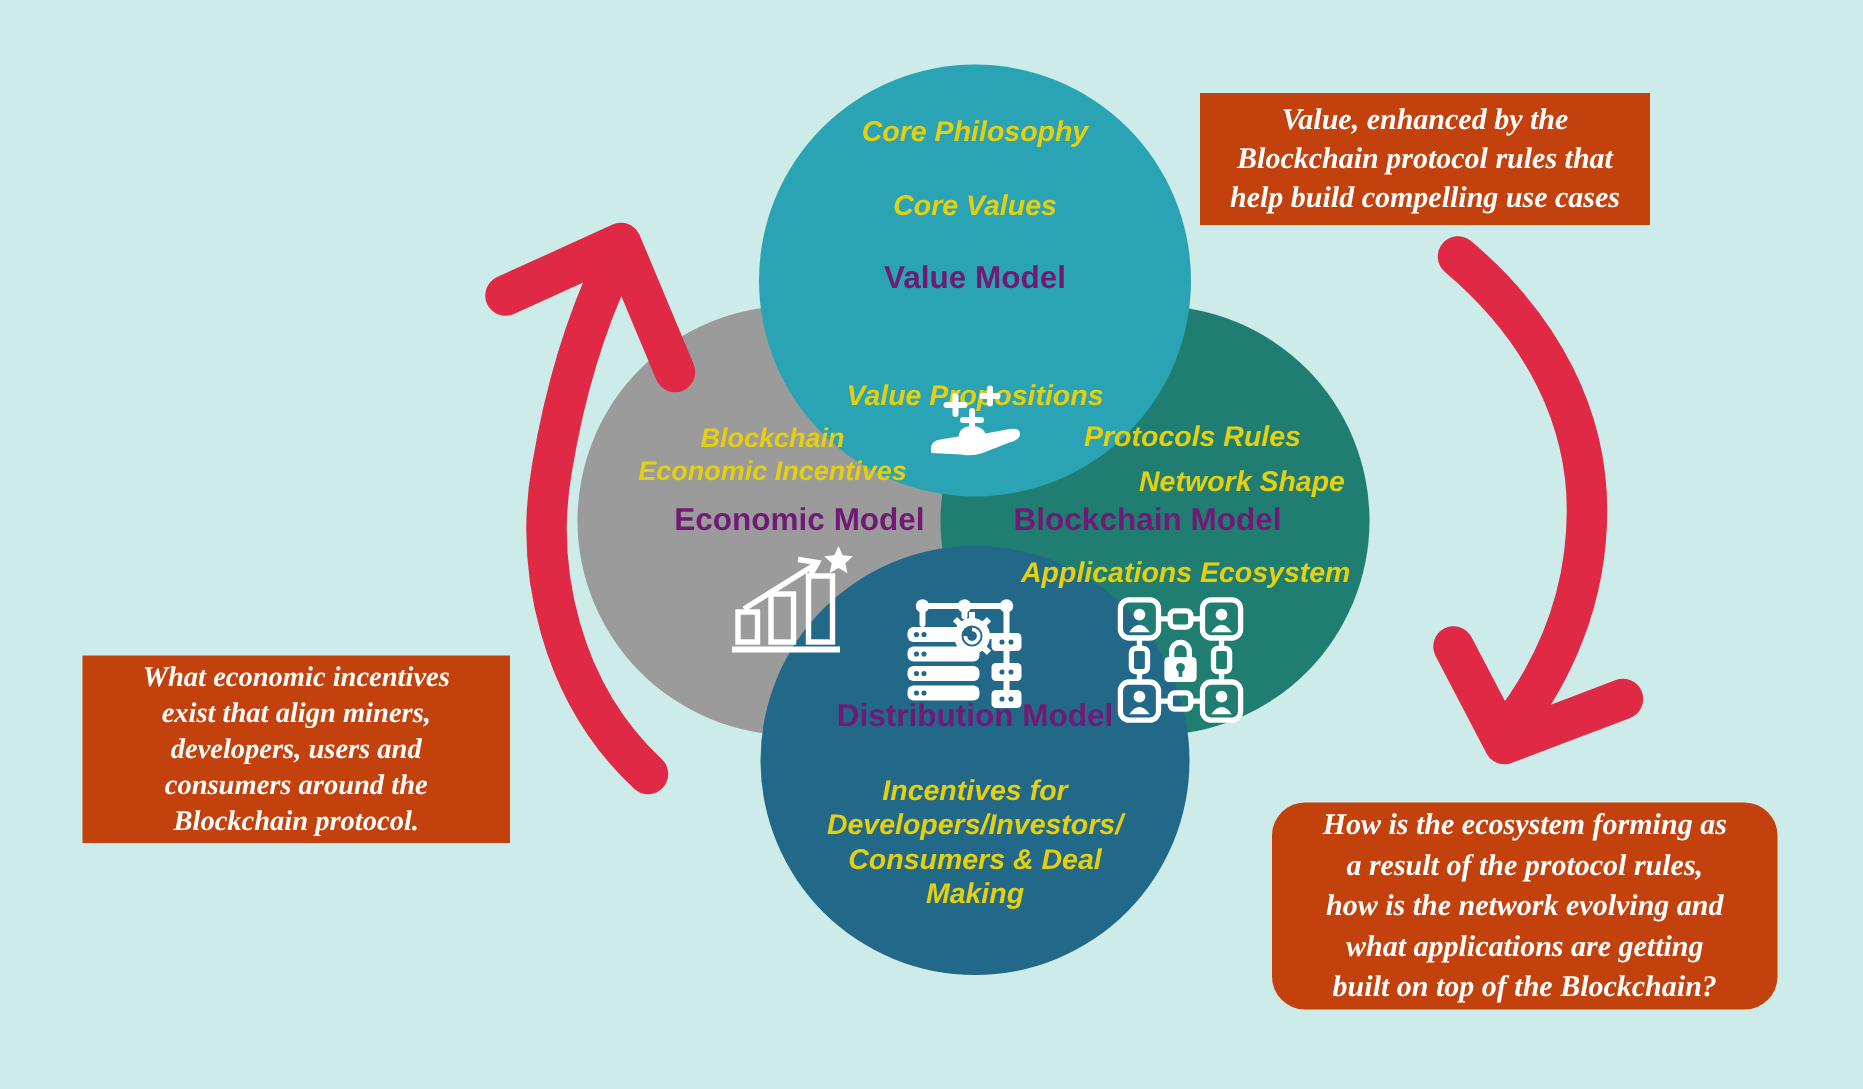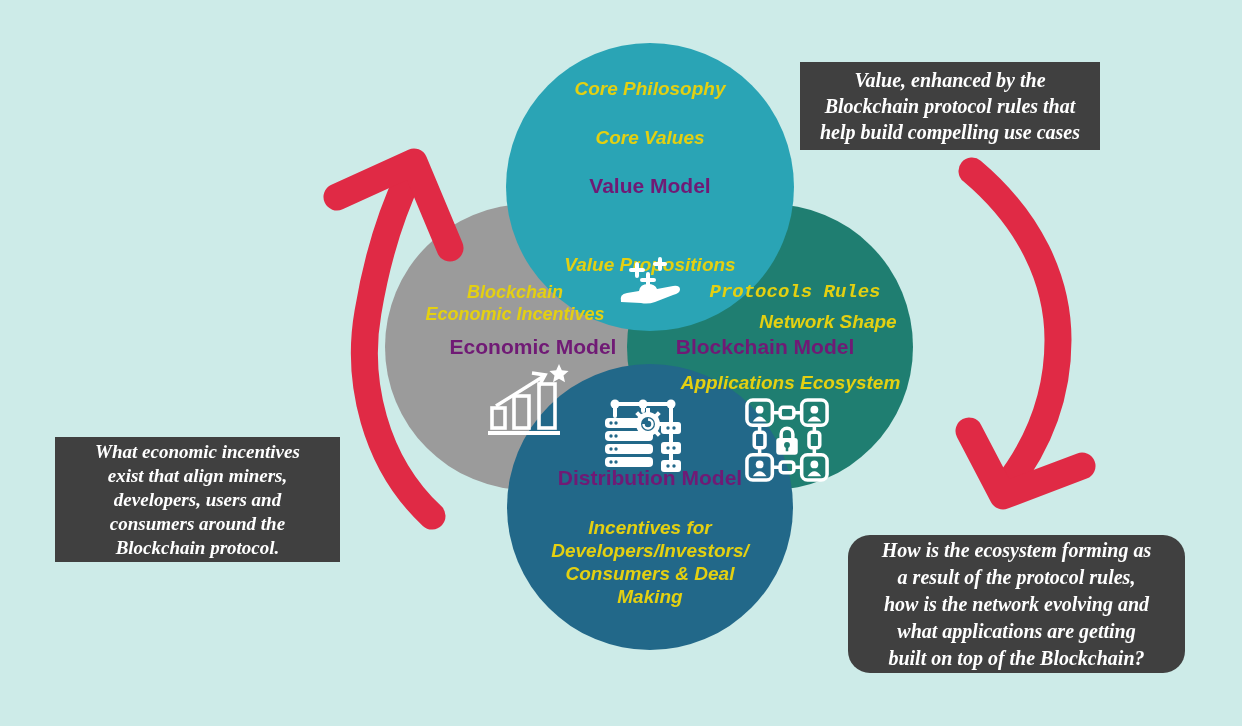--- a/index.html
+++ b/index.html
@@ -9,21 +9,21 @@
   }
   .circle{position:absolute;border-radius:50%;}
   #circle-economic{left:385px;top:204px;width:286px;height:286px;background:#9b9b9b;z-index:1;}
   #circle-blockchain{left:627px;top:204px;width:286px;height:286px;background:#1f7e71;z-index:2;}
   #circle-distribution{left:507px;top:364px;width:286px;height:286px;background:#226889;z-index:3;}
   #circle-value{left:506px;top:43px;width:288px;height:288px;background:#2aa4b5;z-index:4;}
   .lbl{position:absolute;z-index:10;text-align:center;white-space:pre-line;}
   .ylw{color:#e4d011;font-weight:bold;font-style:italic;font-size:19px;line-height:22px;}
   .wht{color:#701a75;font-weight:bold;font-size:21px;line-height:24px;}
   .callout{
-    position:absolute;z-index:5;background:#404040;color:#ffffff;
+    position:absolute;z-index:5;background:#c2410c;color:#ffffff;
     font-family:"Liberation Serif",serif;font-weight:bold;font-style:italic;
     display:flex;align-items:center;justify-content:center;text-align:center;
     white-space:pre-line;
   }
   #callout-top-right{left:800px;top:62px;width:300px;height:88px;font-size:20px;line-height:26px;}
   #callout-left{left:55px;top:405px;width:285px;height:125px;font-size:19px;line-height:24px;margin-top:32px;}
   #callout-bottom-right{left:848px;top:535px;width:337px;height:138px;font-size:20px;line-height:27px;border-radius:22px;}
   .icon{position:absolute;z-index:10;}
   #arrows{position:absolute;left:0;top:0;z-index:6;}
 </style>
@@ -39,21 +39,21 @@
 
   <div class="lbl ylw" style="left:506px;top:78px;width:288px;">Core Philosophy</div>
   <div class="lbl ylw" style="left:506px;top:127px;width:288px;">Core Values</div>
   <div class="lbl wht" style="left:506px;top:174px;width:288px;">Value Model</div>
   <div class="lbl ylw" style="left:506px;top:226px;width:288px;margin-top:28px;">Value Propositions</div>
 
   <div class="lbl ylw" style="left:400px;top:281px;width:230px;font-size:18px;">Blockchain
 Economic Incentives</div>
   <div class="lbl wht" style="left:413px;top:335px;width:240px;">Economic Model</div>
 
-  <div class="lbl ylw" style="left:695px;top:281px;width:200px;font-family:Liberation Mono, monospace;">Protocols Rules</div>
+  <div class="lbl ylw" style="left:695px;top:281px;width:200px;">Protocols Rules</div>
   <div class="lbl ylw" style="left:728px;top:311px;width:200px;">Network Shape</div>
   <div class="lbl wht" style="left:665px;top:335px;width:200px;">Blockchain Model</div>
   <div class="lbl ylw" style="left:668px;top:372px;width:245px;">Applications Ecosystem</div>
 
   <div class="lbl wht" style="left:506px;top:466px;width:288px;">Distribution Model</div>
   <div class="lbl ylw" style="left:531px;top:516px;width:238px;line-height:23px;">Incentives for
 Developers/Investors/
 Consumers &amp; Deal
 Making</div>
 

